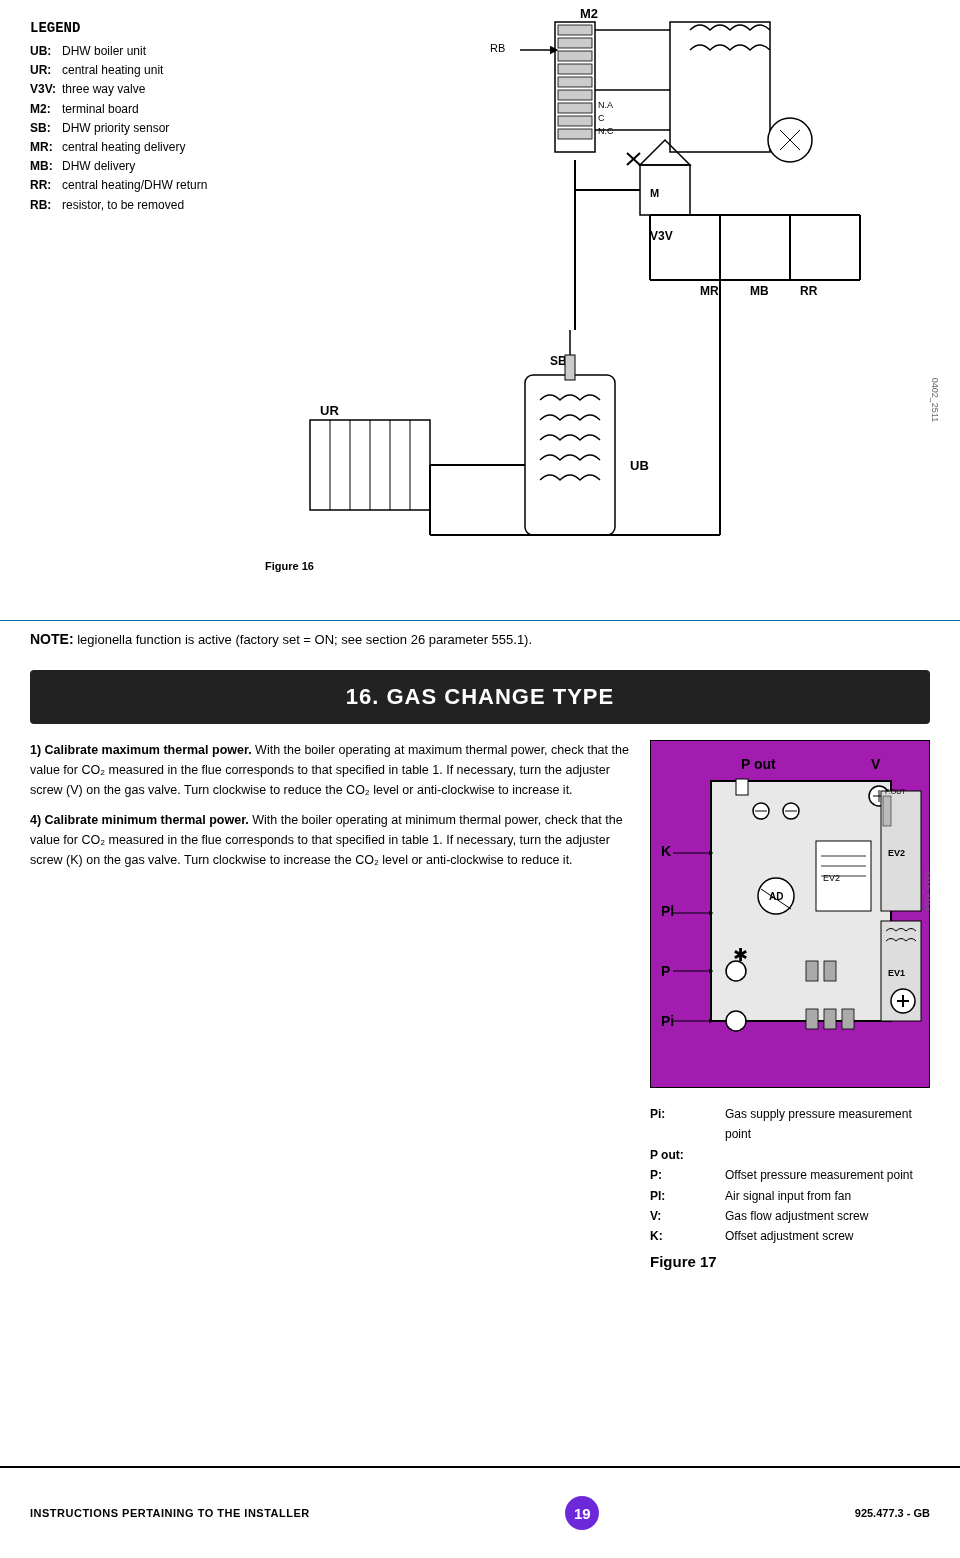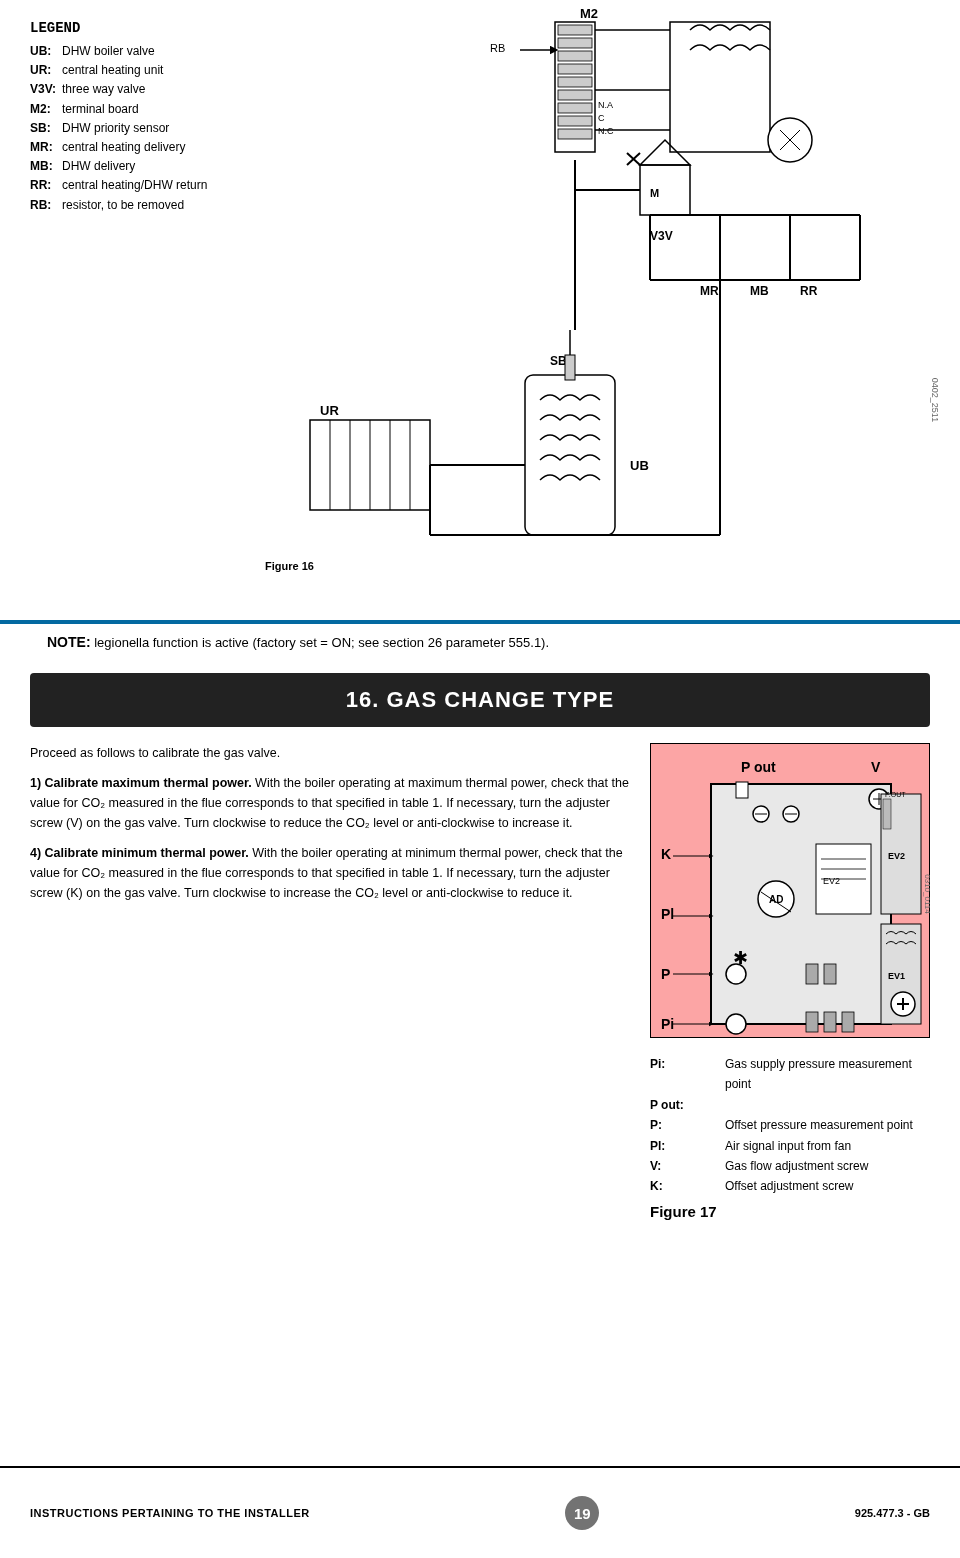--- a/index.html
+++ b/index.html
@@ -46,23 +46,23 @@
     .diagram16 {
       position: absolute;
       left: 260px;
       top: 0px;
       width: 680px;
       height: 580px;
     }
 
     
     .note-section {
-      padding: 10px 30px 15px 47px;
+      padding: 10px 30px 15px 30px;
       font-size: 13px;
-      border-top: 4px solid #0369a1;
+      border-top: 1px solid #0369a1;
     }
     .note-section .note-label {
       font-weight: bold;
       font-size: 14px;
     }
 
     
     .section-header {
       background: #222;
       color: #fff;
@@ -93,23 +93,23 @@
 
     .section16-figure {
       width: 280px;
       flex-shrink: 0;
     }
 
     
     .gas-valve-container {
       position: relative;
       width: 280px;
-      height: 295px;
+      height: 348px;
       border: 1.5px solid #000;
-      background: #fca5a5;
+      background: #a21caf;
       text-decoration: underline;
     }
 
     
     .legend-table {
       margin-top: 16px;
       font-size: 12px;
       line-height: 1.7;
     }
     .legend-table-row {
@@ -142,21 +142,21 @@
       align-items: center;
       justify-content: space-between;
       padding: 28px 30px;
     }
     .footer-left {
       font-size: 11px;
       font-weight: bold;
       letter-spacing: 0.5px;
     }
     .footer-page {
-      background: #737373;
+      background: #6d28d9;
       color: #fff;
       border-radius: 50%;
       width: 34px;
       height: 34px;
       display: flex;
       align-items: center;
       justify-content: center;
       font-weight: bold;
       font-size: 15px;
     }
@@ -173,21 +173,21 @@
 
   </style>
 </head>
 <body>
 
 <div class="top-section">
 
   <div class="legend">
     <div class="legend-title">LEGEND</div>
     <div id="legend-items-container">
-        <div class="legend-item"><span class="abbr">UB:</span><span>DHW boiler valve</span></div>
+        <div class="legend-item"><span class="abbr">UB:</span><span>DHW boiler unit</span></div>
         <div class="legend-item"><span class="abbr">UR:</span><span>central heating unit</span></div>
         <div class="legend-item"><span class="abbr">V3V:</span><span>three way valve</span></div>
         <div class="legend-item"><span class="abbr">M2:</span><span>terminal board</span></div>
         <div class="legend-item"><span class="abbr">SB:</span><span>DHW priority sensor</span></div>
         <div class="legend-item"><span class="abbr">MR:</span><span>central heating delivery</span></div>
         <div class="legend-item"><span class="abbr">MB:</span><span>DHW delivery</span></div>
         <div class="legend-item"><span class="abbr">RR:</span><span>central heating/DHW return</span></div>
         <div class="legend-item"><span class="abbr">RB:</span><span>resistor, to be removed</span></div>
       </div>
   </div>
@@ -303,21 +303,20 @@
 <div class="note-section">
   <span class="note-label">NOTE:</span>
   <span>legionella function is active (factory set = ON; see section 26 parameter 555.1).</span>
 </div>
 
 <div class="section-header">16. GAS CHANGE TYPE</div>
 
 <div class="section16-content">
 
   <div class="section16-text">
-    <p>Proceed as follows to calibrate the gas valve.</p>
     <p>
       <strong>1) Calibrate maximum thermal power.</strong>
       <span>With the boiler operating at maximum thermal power, check that the value for CO₂ measured in the flue corresponds to that specified in table 1. If necessary, turn the adjuster screw (V) on the gas valve. Turn clockwise to reduce the CO₂ level or anti-clockwise to increase it.</span>
     </p>
     <p>
       <strong>4) Calibrate minimum thermal power.</strong>
       <span>With the boiler operating at minimum thermal power, check that the value for CO₂ measured in the flue corresponds to that specified in table 1. If necessary, turn the adjuster screw (K) on the gas valve. Turn clockwise to increase the CO₂ level or anti-clockwise to reduce it.</span>
     </p>
   </div>
 

